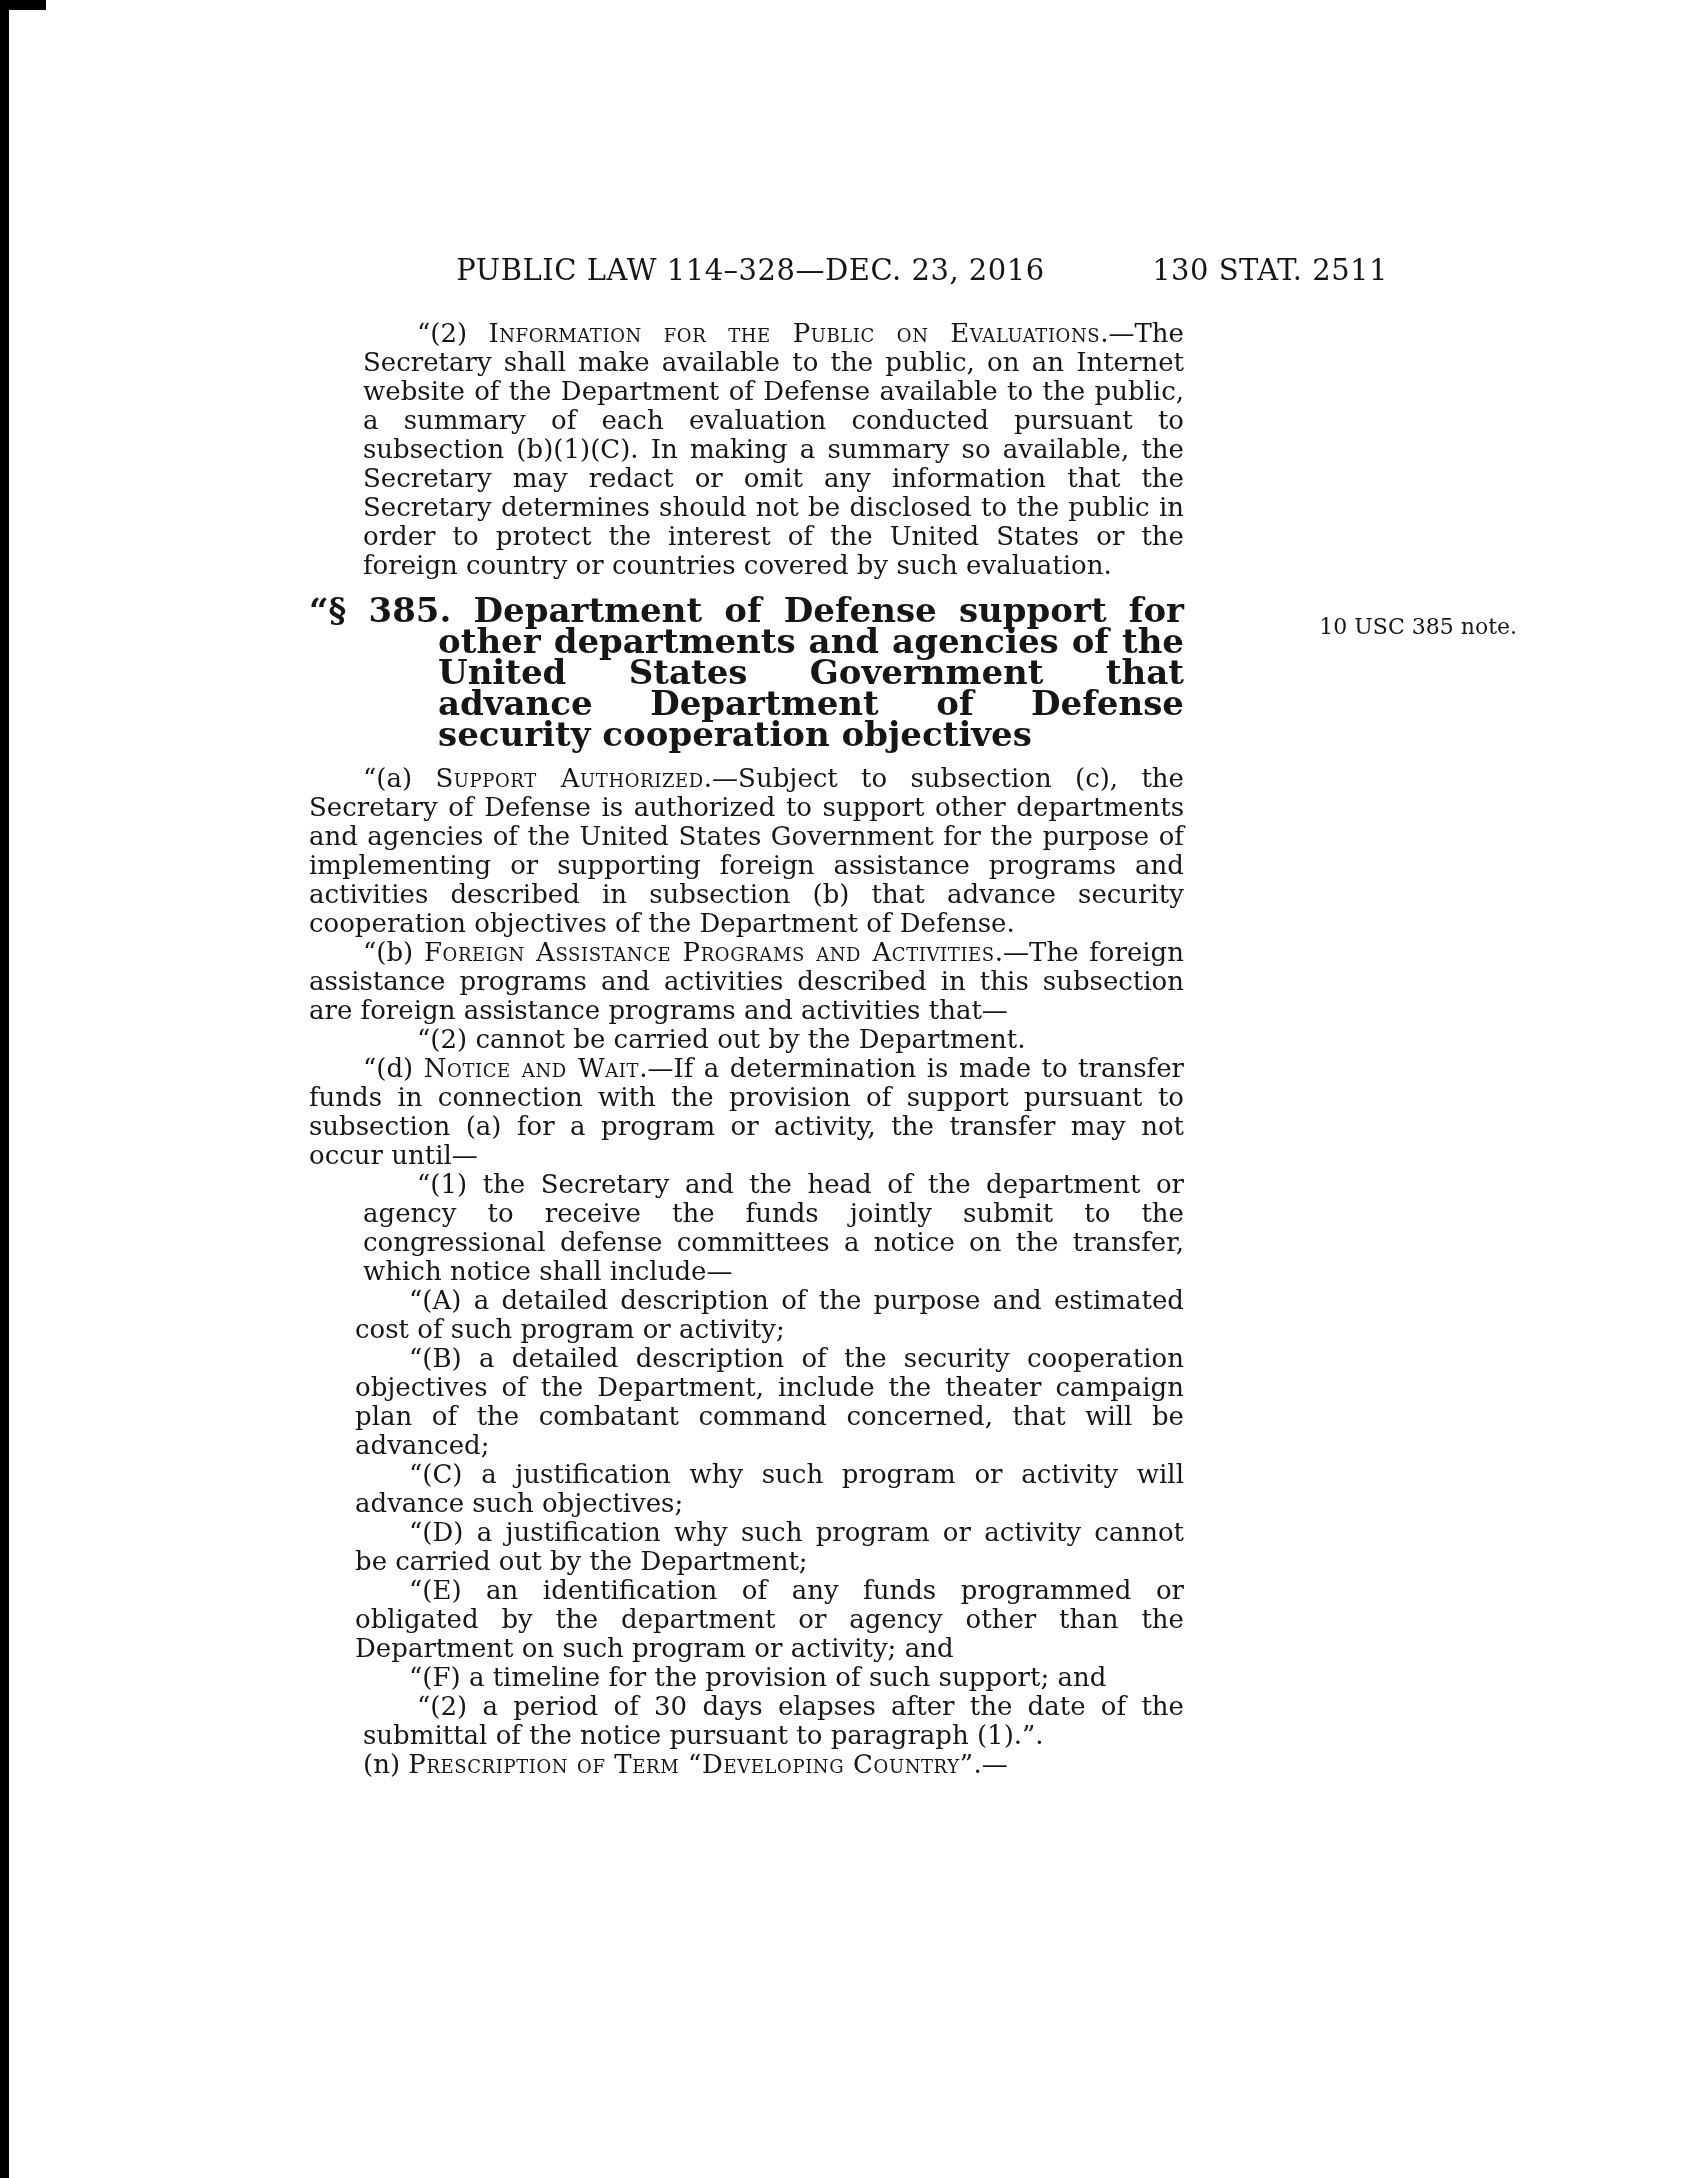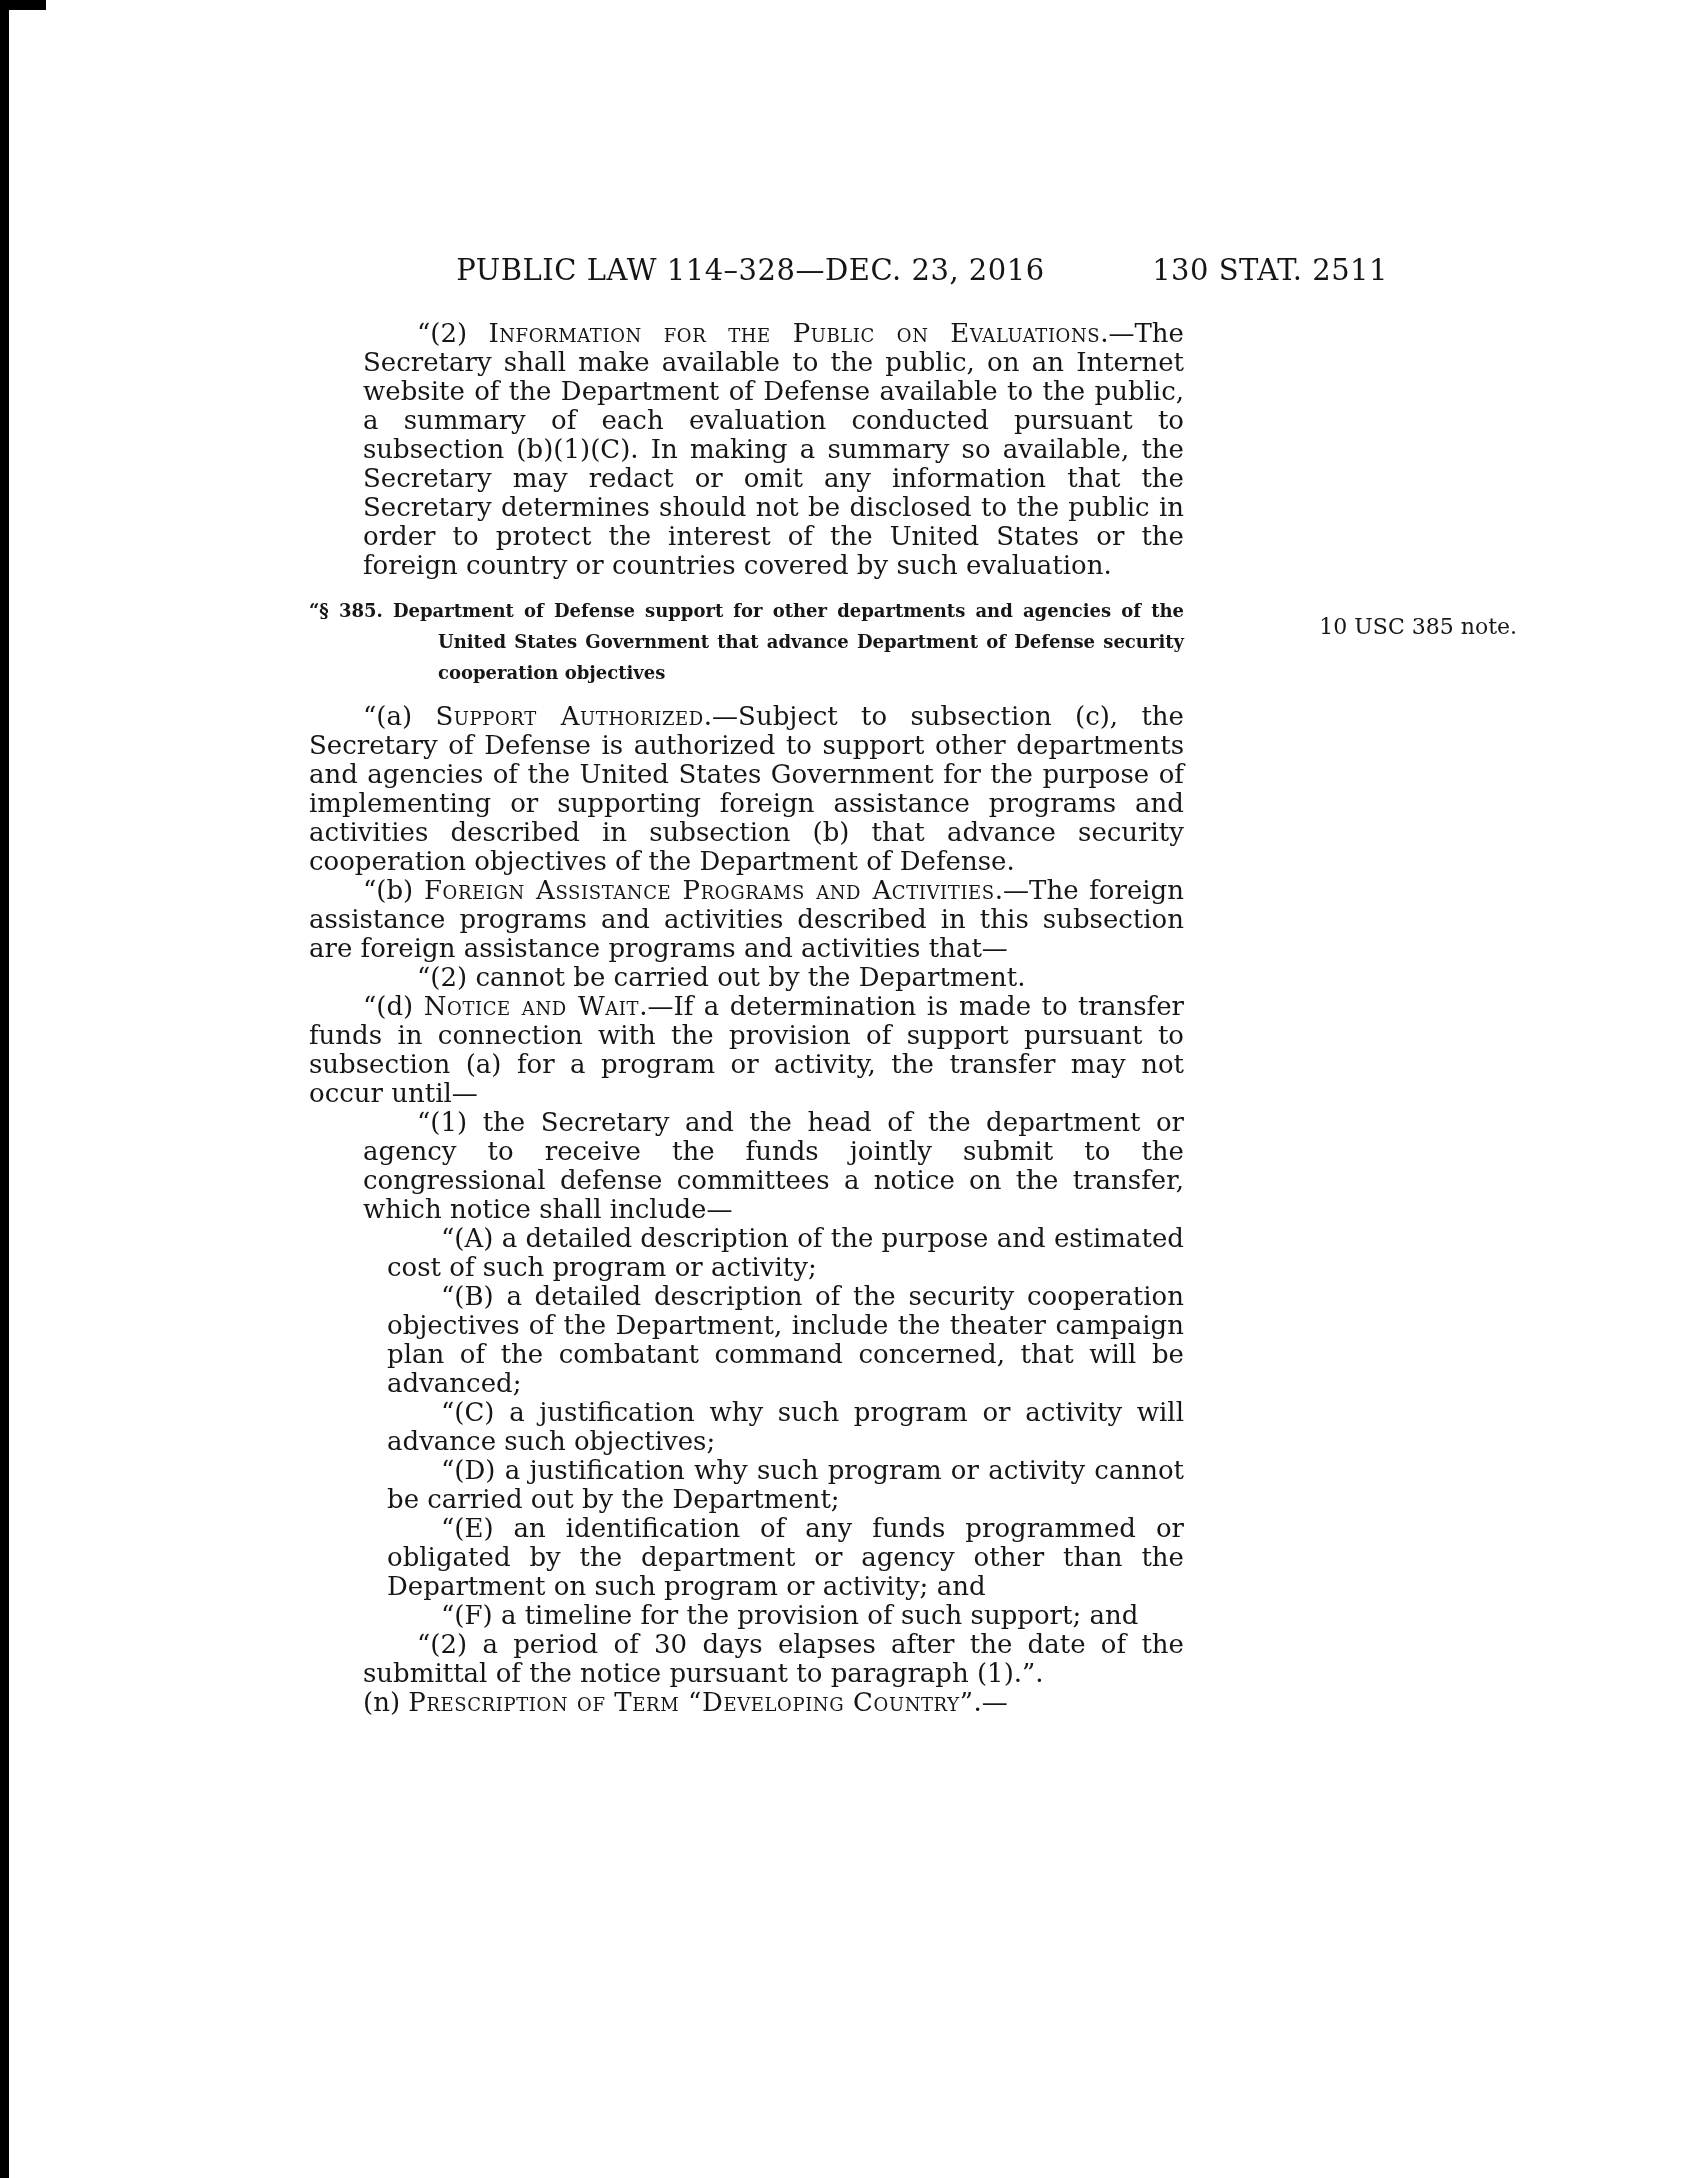--- a/index.html
+++ b/index.html
@@ -61,32 +61,32 @@
     font-size: 26px;
     line-height: 29px;
     text-align: justify;
   }
   .para {
     margin: 0;
     text-indent: 54px;
   }
   .lvl0 { margin-left: 0; }
   .lvl1 { margin-left: 54px; }
-  .lvl2 { margin-left: 78px; }
+  .lvl2 { margin-left: 46px; }
   .sc {
     font-variant: small-caps;
     letter-spacing: 0.6px;
     margin-top: 42px;
   }
   .heading {
     margin: 15px 0 14px 0;
     padding-left: 129px;
     text-indent: -129px;
     font-weight: 700;
-    font-size: 18px;
+    font-size: 34px;
     line-height: 31px;
     text-align: justify;
   }
   .margin-note {
     position: absolute;
     left: 1220px;
     top: 614px;
     width: 297px;
     font-size: 22px;
     line-height: 25px;

